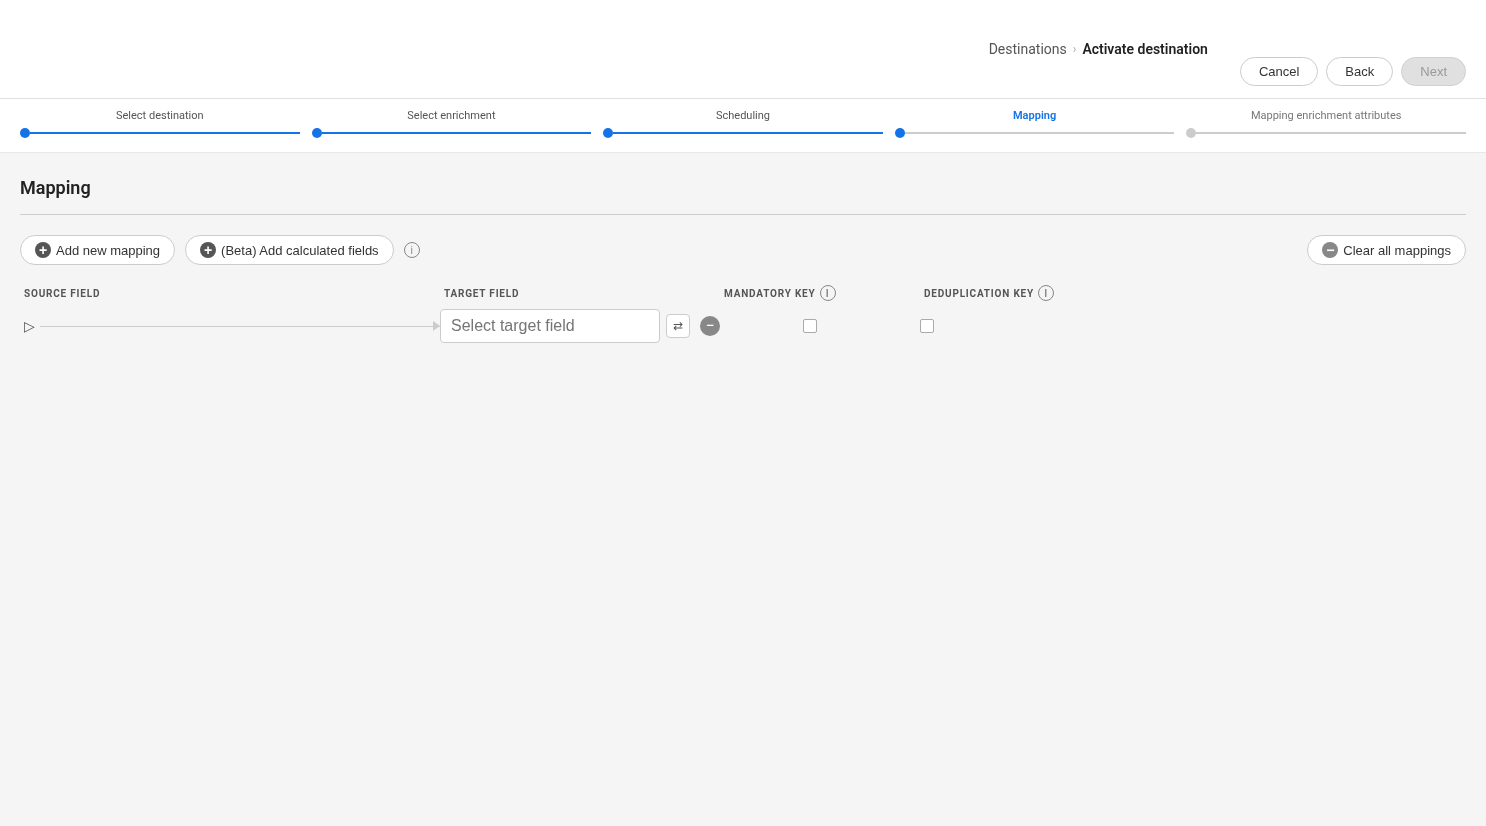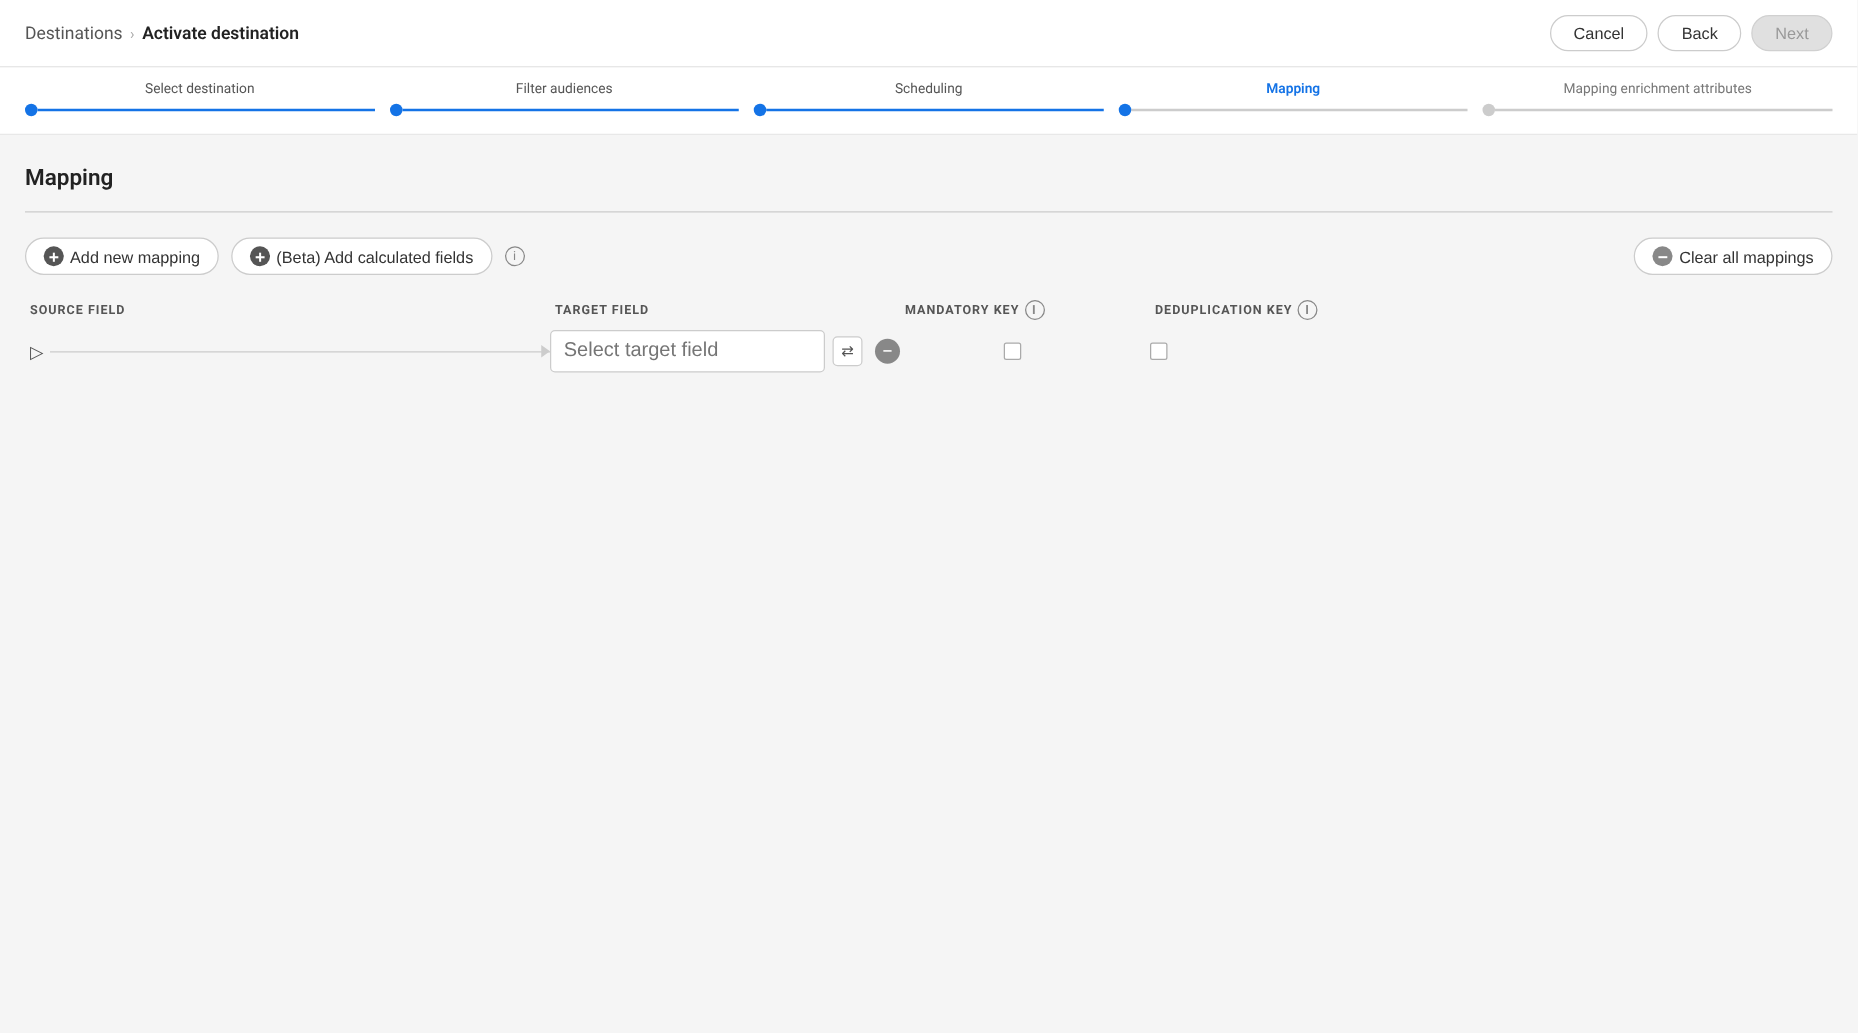--- a/index.html
+++ b/index.html
@@ -7,21 +7,21 @@
       font-family: -apple-system, BlinkMacSystemFont, 'Segoe UI', Roboto, sans-serif;
       background: #f5f5f5;
       color: #333;
       font-size: 13px;
     }
 
     
     .header {
       display: flex;
       align-items: center;
-      justify-content: space-between;
+      justify-content: flex-end;
       padding: 12px 20px;
       background: #fff;
       border-bottom: 1px solid #e0e0e0;
       gap: 32px;
     }
     .breadcrumb {
       display: flex;
       align-items: center;
       gap: 6px;
       font-size: 14px;
@@ -34,20 +34,21 @@
       color: #aaa;
       font-size: 12px;
     }
     .breadcrumb-current {
       font-weight: 600;
       color: #222;
     }
     .header-buttons {
       display: flex;
       gap: 8px;
+      margin-top: 45px;
     }
     .btn {
       padding: 6px 18px;
       border-radius: 20px;
       border: 1px solid #ccc;
       background: #fff;
       cursor: pointer;
       font-size: 13px;
       color: #333;
     }
@@ -399,21 +400,21 @@
 
     <div class="step">
       <span class="step-label completed">Select destination</span>
       <div class="step-dot-row">
         <div class="step-dot completed"></div>
         <div class="step-line completed"></div>
       </div>
     </div>
 
     <div class="step">
-      <span class="step-label completed">Filter audiences</span>
+      <span class="step-label completed">Select enrichment</span>
       <div class="step-dot-row">
         <div class="step-dot completed"></div>
         <div class="step-line completed"></div>
       </div>
     </div>
 
     <div class="step">
       <span class="step-label completed">Scheduling</span>
       <div class="step-dot-row">
         <div class="step-dot completed"></div>

